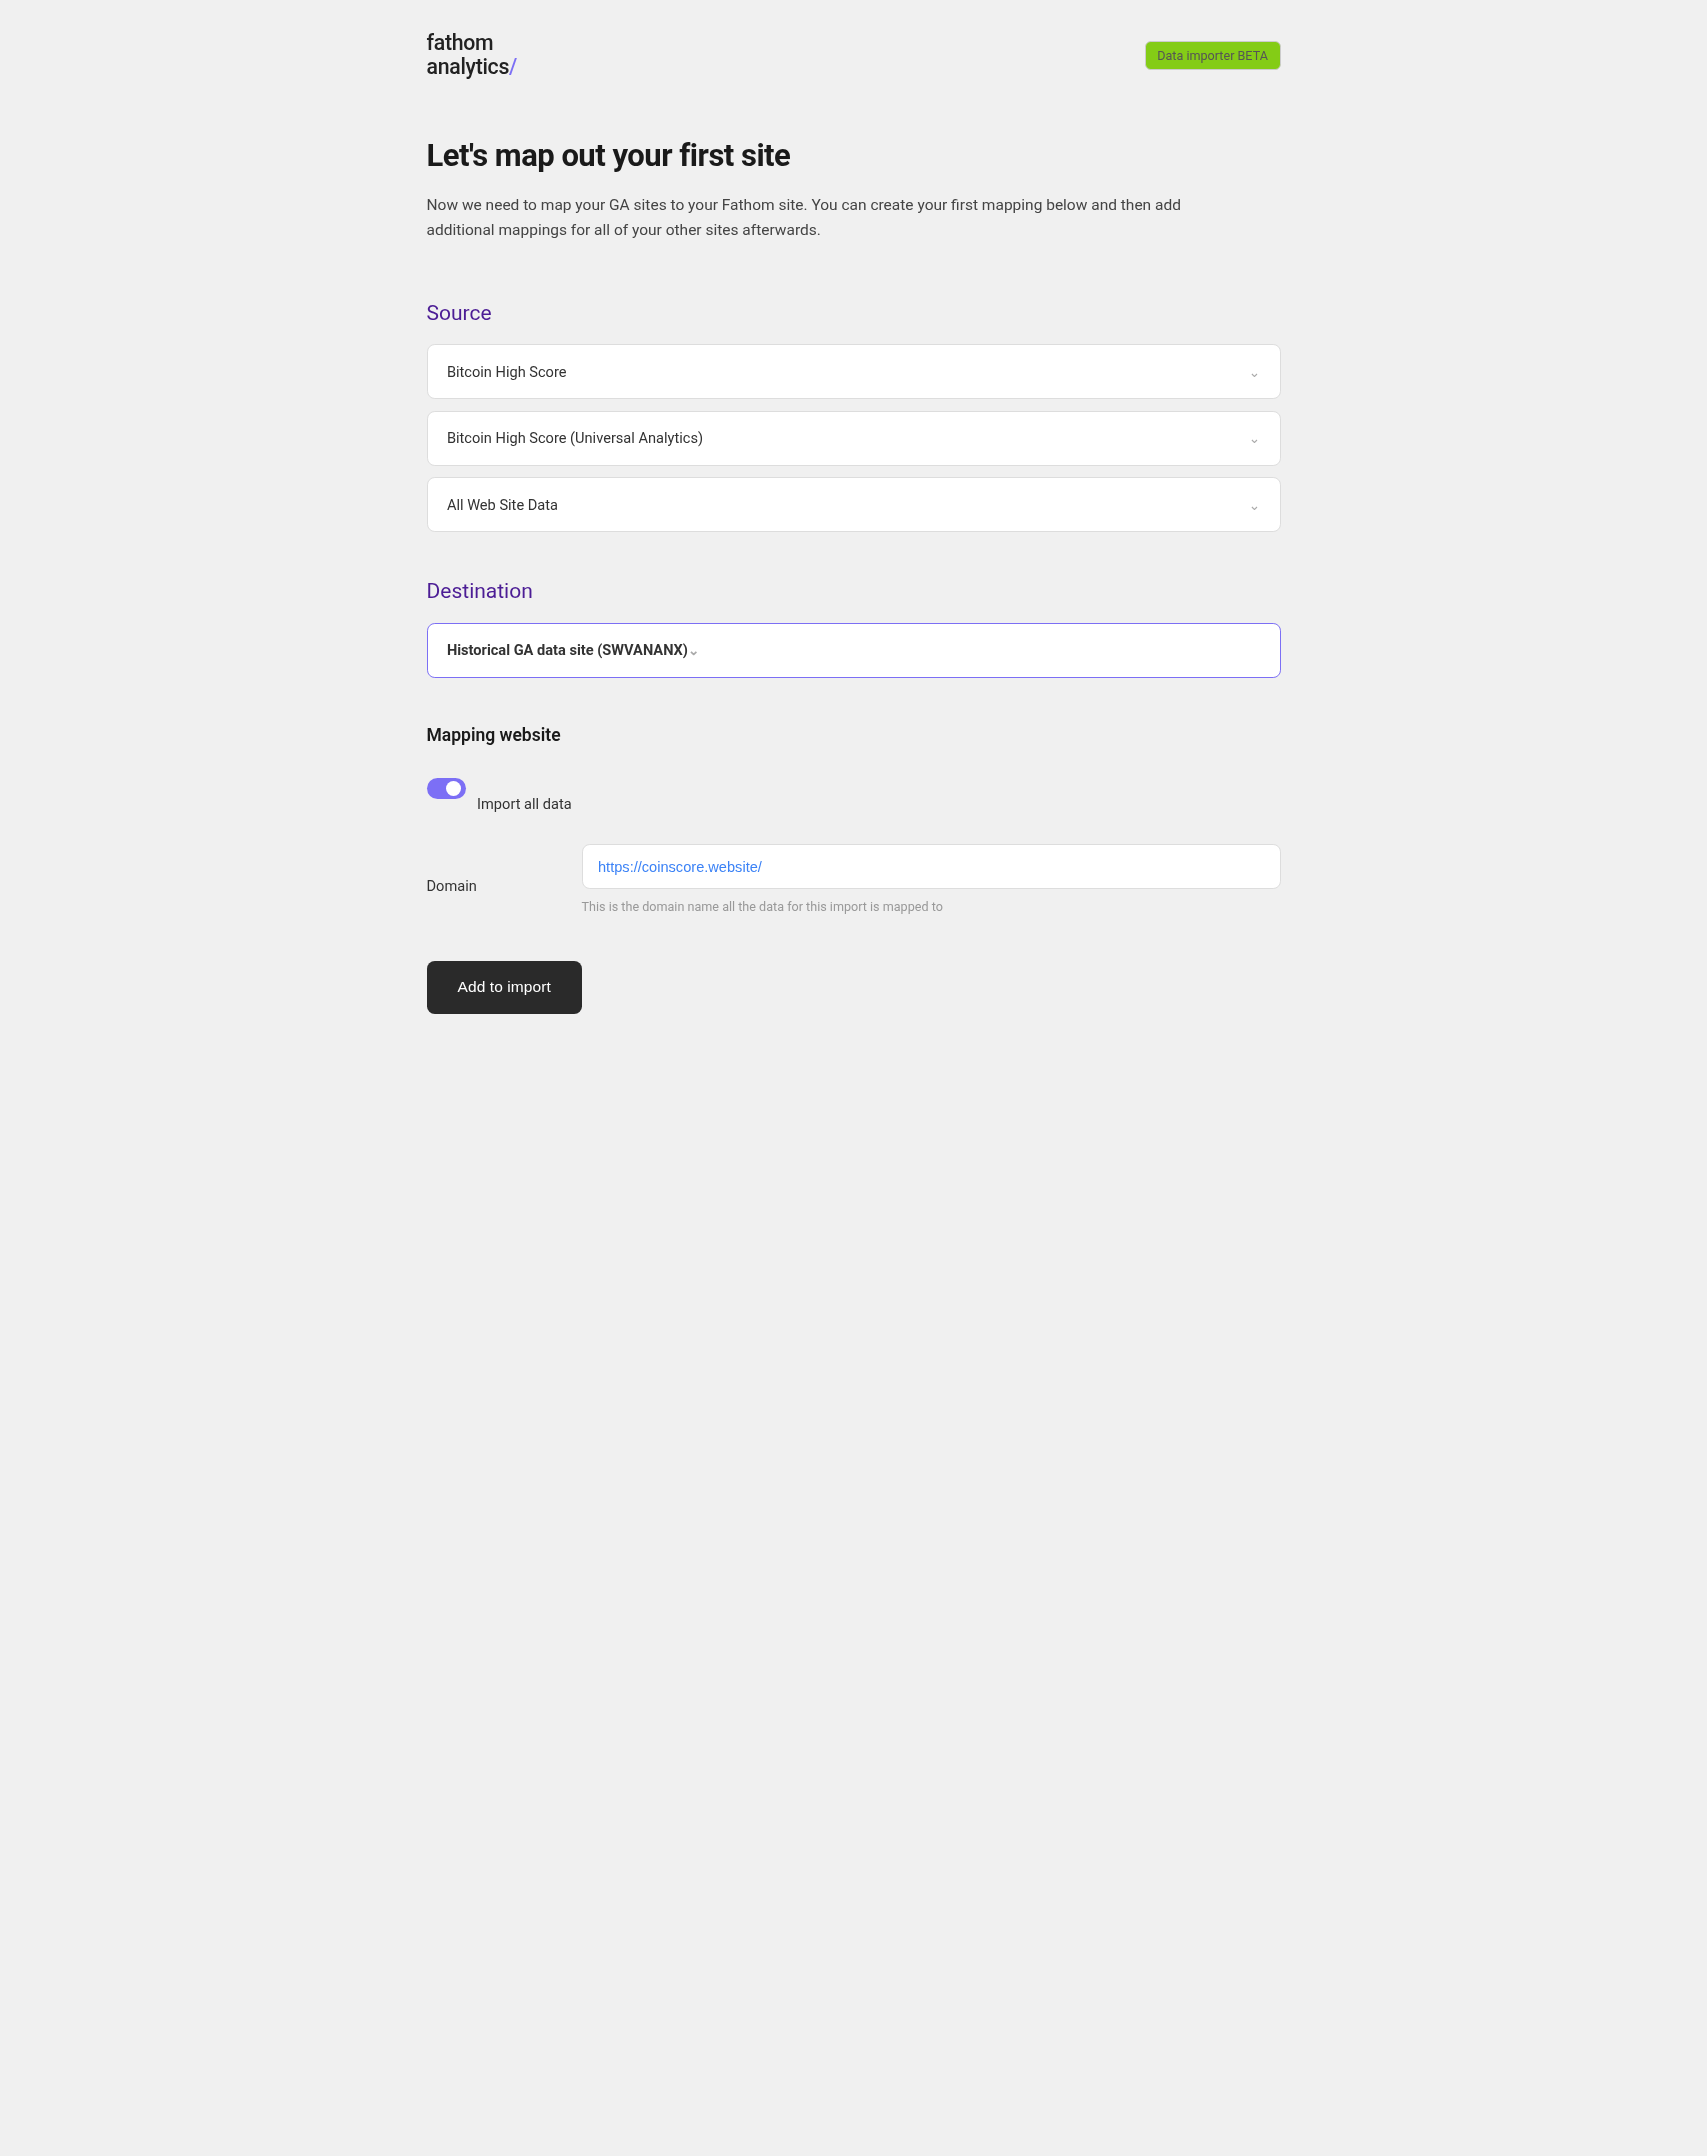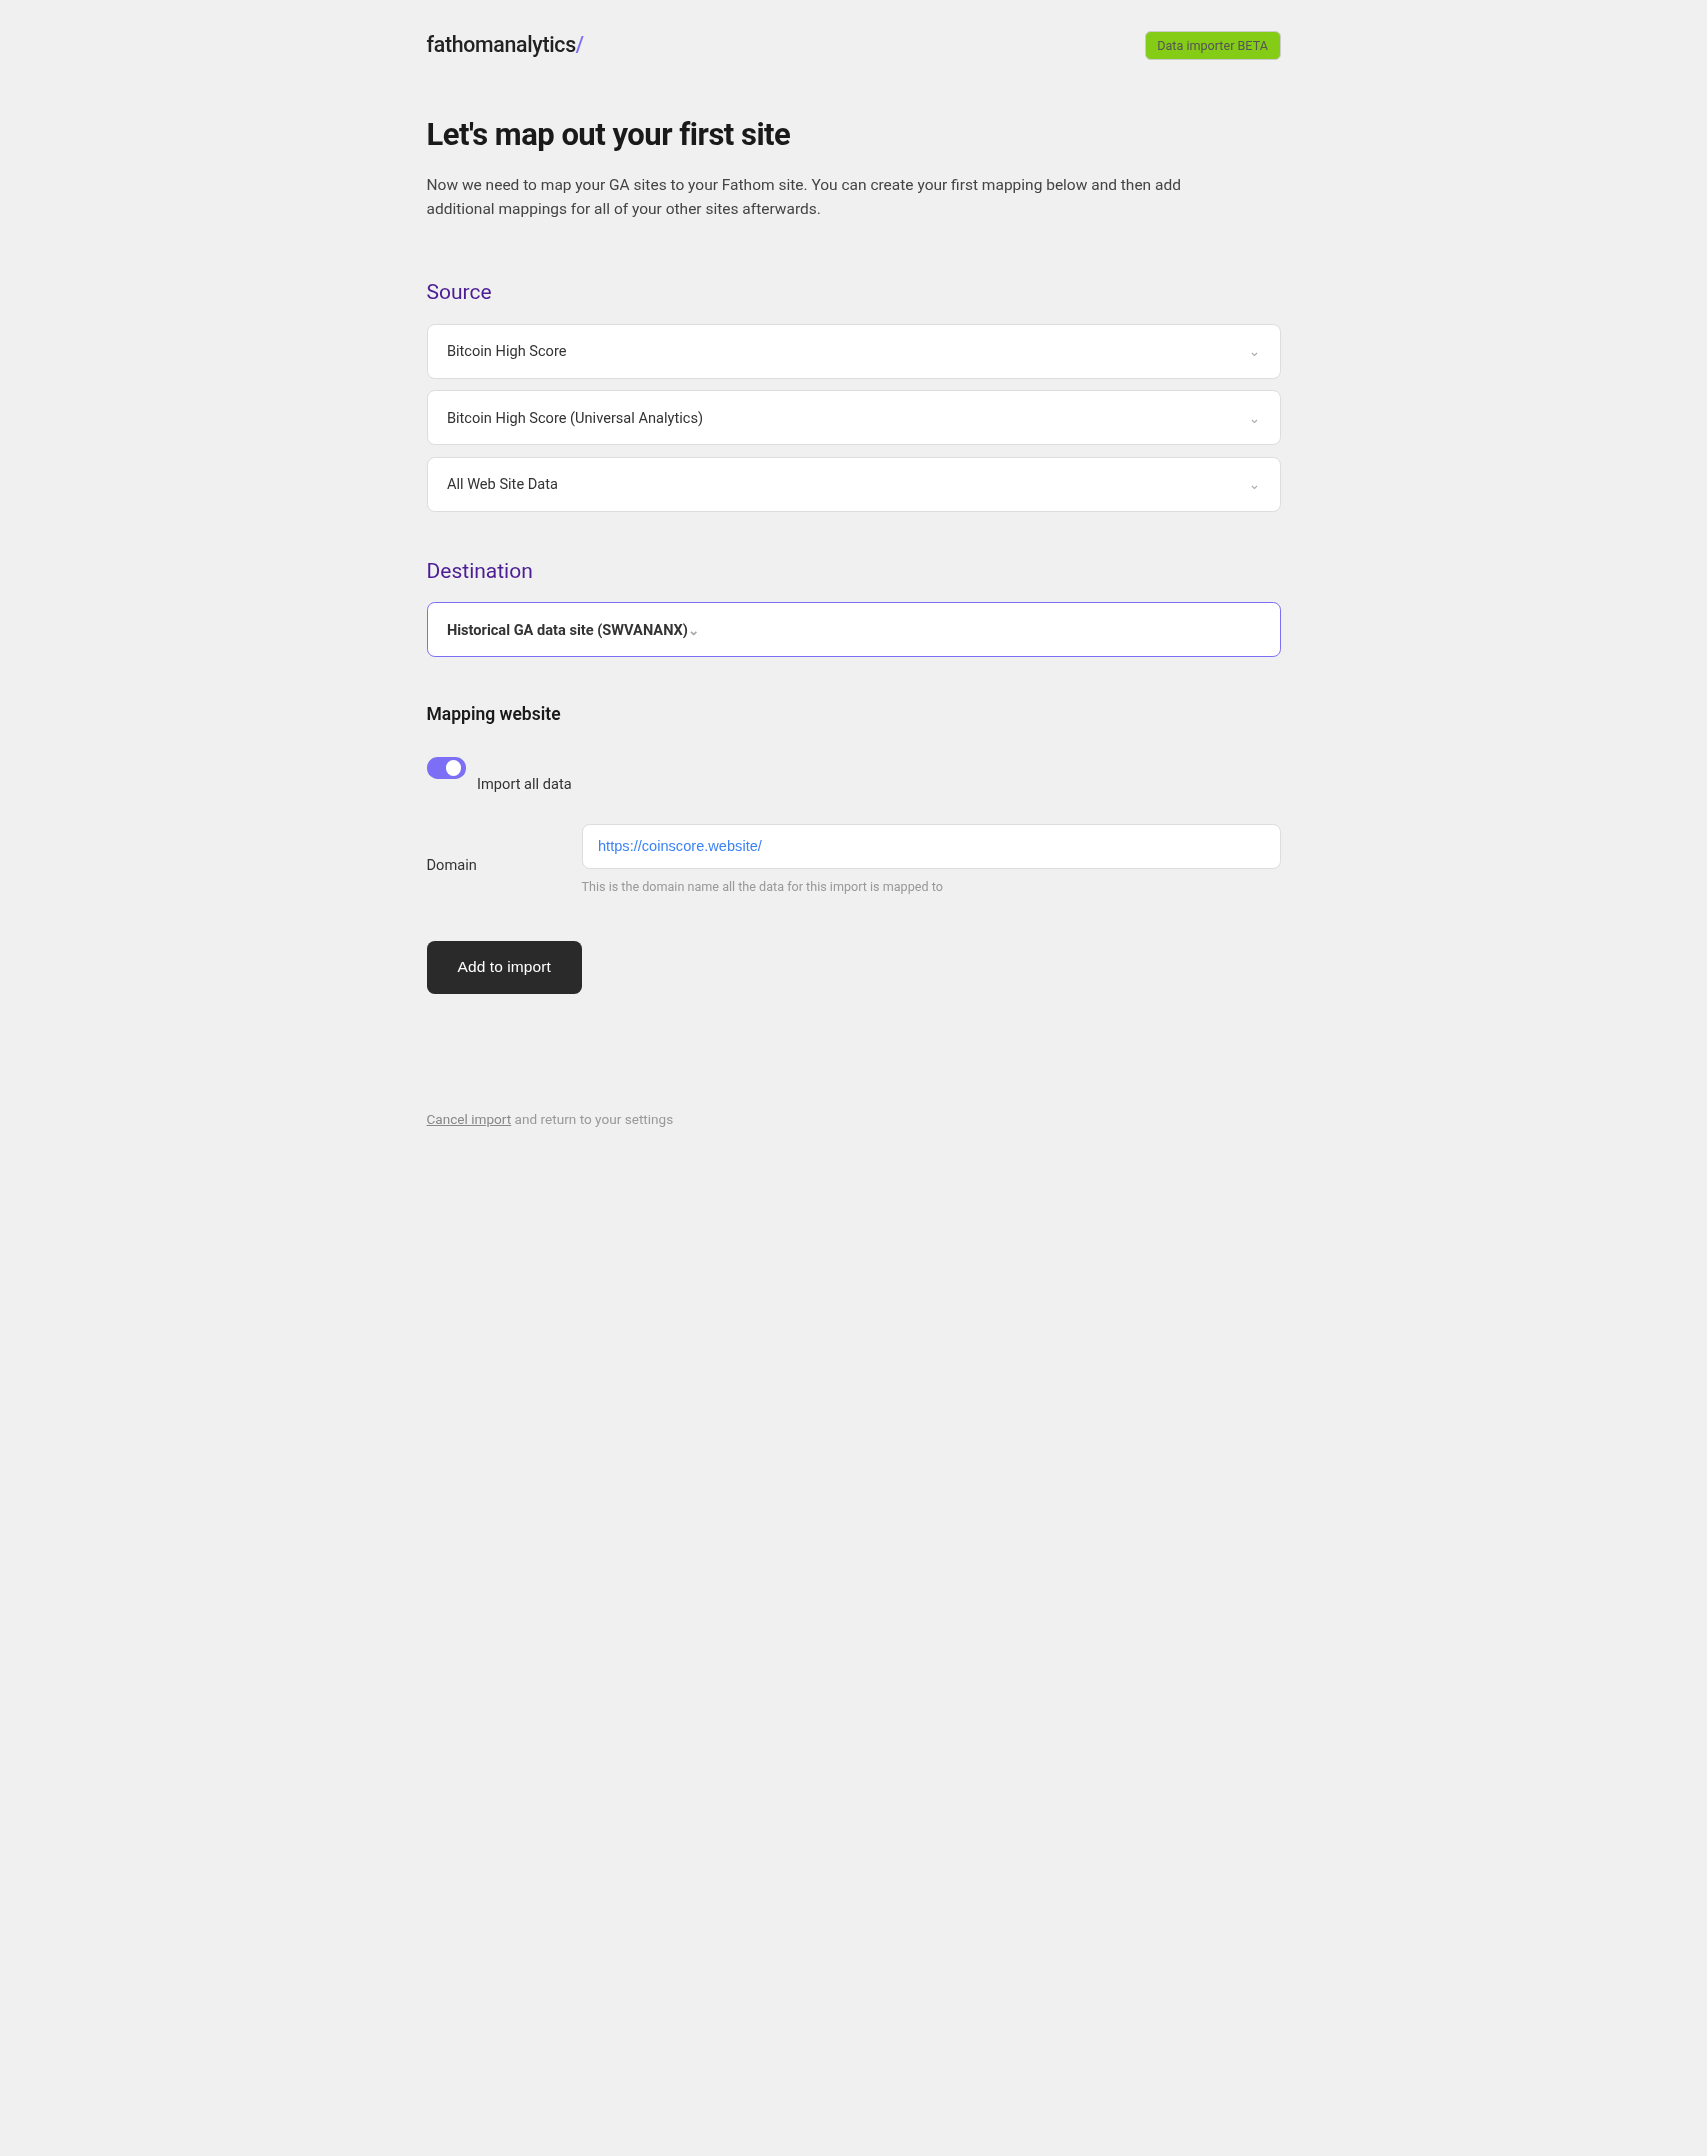--- a/index.html
+++ b/index.html
@@ -24,21 +24,21 @@
     
     header {
       display: flex;
       justify-content: space-between;
       align-items: center;
       padding: 31px 0 47px 0;
     }
 
     .logo {
       display: flex;
-      flex-direction: row;
+      flex-direction: column;
       line-height: 1.15;
     }
 
     .logo-line1 {
       font-size: 21.3px;
       font-weight: 500;
       color: #222;
       letter-spacing: -0.3px;
     }
 
@@ -320,17 +320,14 @@
         </div>
       </div>
     </div>
 
     <div class="actions-row">
       <button class="add-to-import-btn">Add to import</button>
     </div>
 
   </main>
 
-  <footer>
-    <span class="cancel-link">Cancel import</span><span> and return to your settings</span>
-  </footer>
 </div>
 
 
 </body></html>

